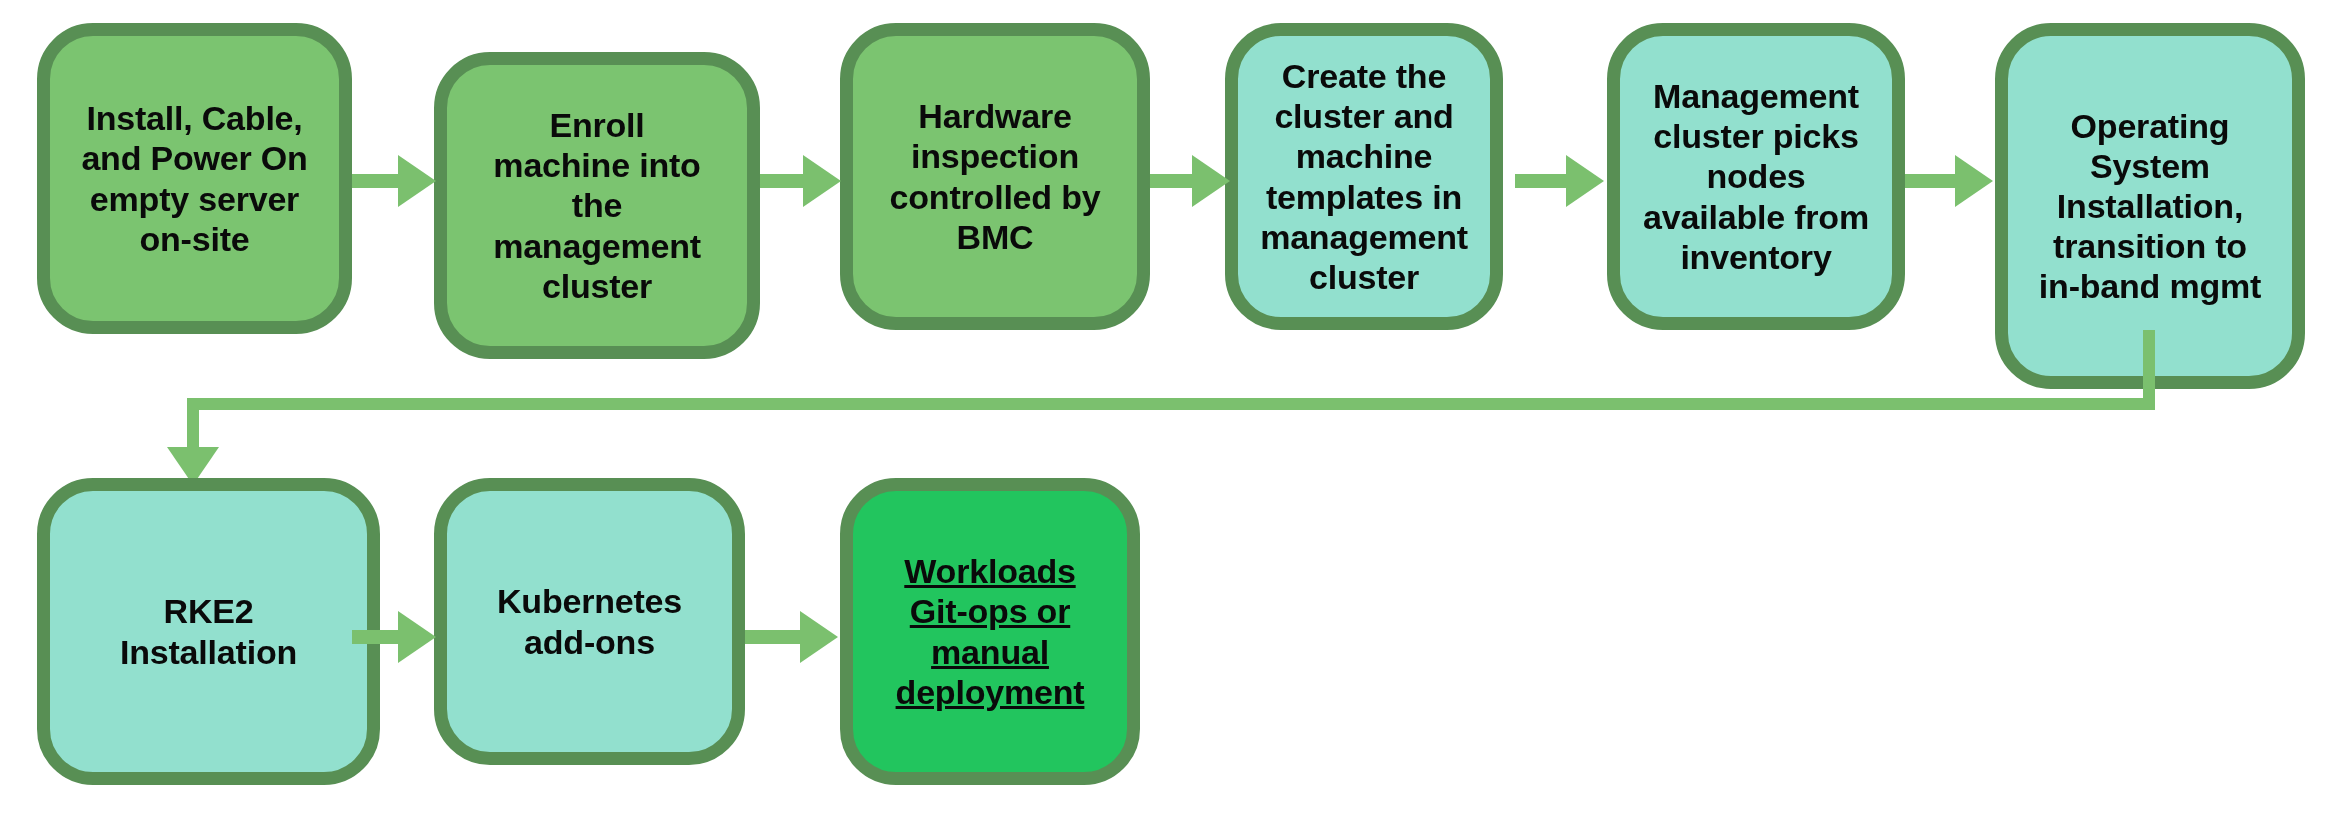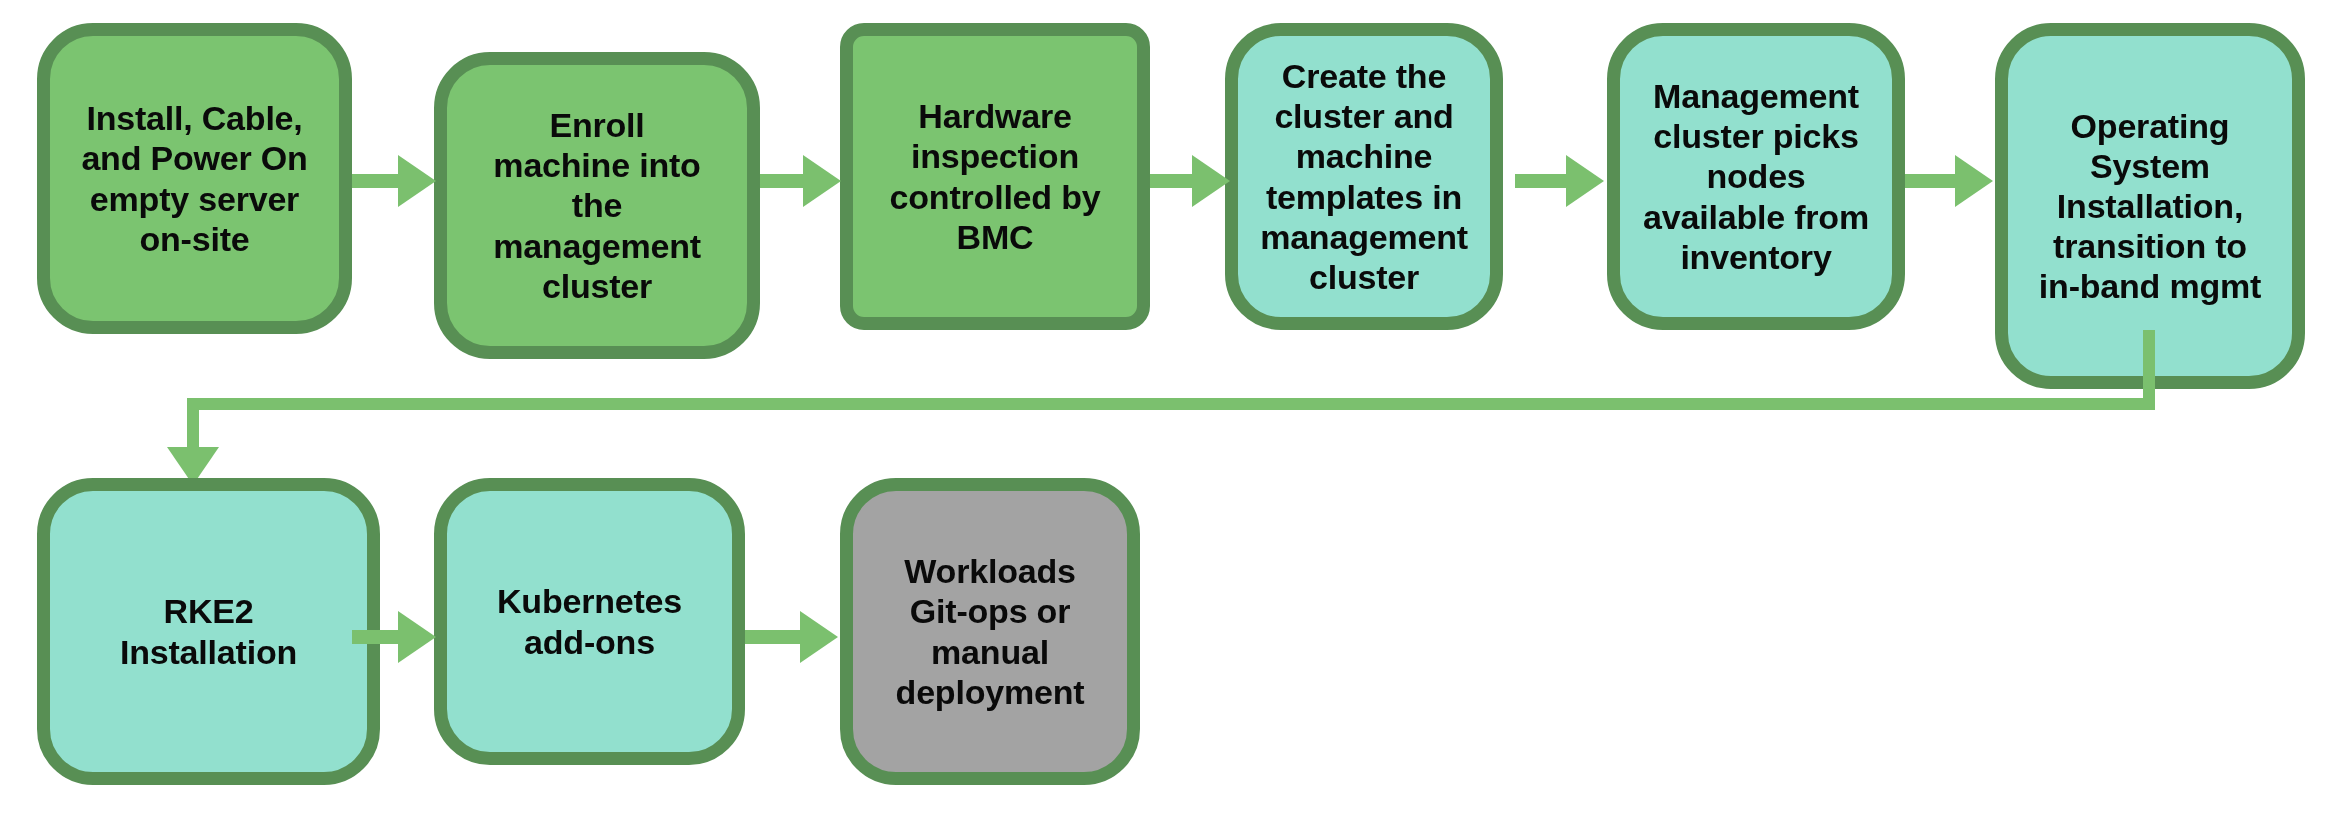--- a/index.html
+++ b/index.html
@@ -31,21 +31,21 @@
     border-radius: 56px;
     color: #0a0a0a;
     font-weight: 700;
     font-size: 34px;
     line-height: 1.18;
     letter-spacing: -0.2px;
     padding: 6px 14px;
   }
   .node.green  { background: #7bc470; }
   .node.teal   { background: #92e0ce; }
-  .node.white  { background: #a3a3a3; }
+  .node.white  { background: #22c55e; text-decoration: underline; }
 
   .node-label {
     display: block;
     white-space: pre-line;
   }
 
   
   .arrow-h {
     position: absolute;
     height: 14px;
@@ -85,21 +85,21 @@
   </div>
 
   <div class="node green" style="left:434px; top:23px; width:326px; height:307px;margin-top:29px;">
     <span class="node-label">Enroll
 machine into
 the
 management
 cluster</span>
   </div>
 
-  <div class="node green" style="left:840px; top:23px; width:310px; height:307px;border-radius:24px;">
+  <div class="node green" style="left:840px; top:23px; width:310px; height:307px;">
     <span class="node-label">Hardware
 inspection
 controlled by
 BMC</span>
   </div>
 
   <div class="node teal" style="left:1225px; top:23px; width:278px; height:307px;">
     <span class="node-label">Create the
 cluster and
 machine

